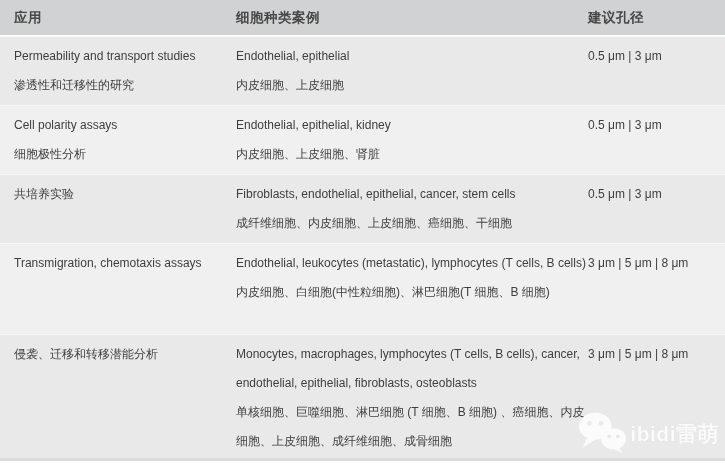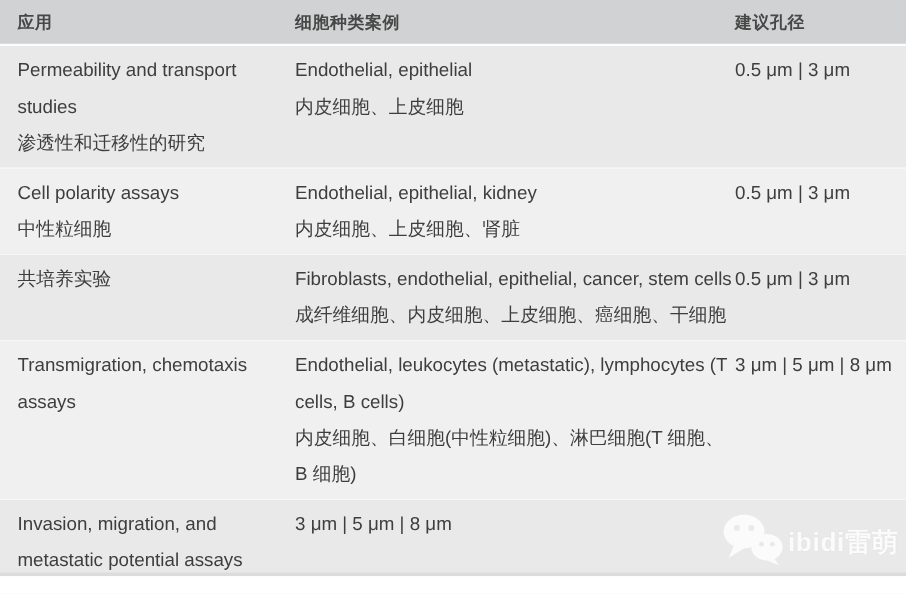--- a/index.html
+++ b/index.html
@@ -36,21 +36,21 @@
   .c2 { padding-right: 0; }
   .c3 { padding-right: 10px; }
 
   .trow { background: #e9e9e9; }
   .trow + .trow { border-top: 1px solid #f7f7f7; }
   .trow.alt { background: #f0f0f0; }
 
   .trow .cell {
     padding-top: 5px;
     padding-bottom: 5px;
-    font-size: 15px;
+    font-size: 12px;
     line-height: 29px;
     color: #3e3e3e;
   }
   .r1, .r2, .r3 { min-height: 64px; }
   .r4 { min-height: 91px; }
   .r5 { min-height: 110px; }
 
   
   .footer {
     padding: 10px 0 0 14px;
@@ -104,21 +104,21 @@
     <div class="cell c2">
       <div>Endothelial, epithelial</div>
       <div>内皮细胞、上皮细胞</div>
     </div>
     <div class="cell c3">0.5 μm | 3 μm</div>
   </div>
 
   <div class="row trow alt r2">
     <div class="cell c1">
       <div>Cell polarity assays</div>
-      <div>中性粒细胞</div>
+      <div>细胞极性分析</div>
     </div>
     <div class="cell c2">
       <div>Endothelial, epithelial, kidney</div>
       <div>内皮细胞、上皮细胞、肾脏</div>
     </div>
     <div class="cell c3">0.5 μm | 3 μm</div>
   </div>
 
   <div class="row trow r3">
     <div class="cell c1">
@@ -137,22 +137,25 @@
     </div>
     <div class="cell c2">
       <div>Endothelial, leukocytes (metastatic), lymphocytes (T cells, B cells)</div>
       <div>内皮细胞、白细胞(中性粒细胞)、淋巴细胞(T 细胞、B 细胞)</div>
     </div>
     <div class="cell c3">3 μm | 5 μm | 8 μm</div>
   </div>
 
   <div class="row trow r5">
     <div class="cell c1">
-      <div>Invasion, migration, and metastatic potential assays</div>
       <div>侵袭、迁移和转移潜能分析</div>
+    </div>
+    <div class="cell c2">
+      <div>Monocytes, macrophages, lymphocytes (T cells, B cells), cancer, endothelial, epithelial, fibroblasts, osteoblasts</div>
+      <div>单核细胞、巨噬细胞、淋巴细胞 (T 细胞、B 细胞) 、癌细胞、内皮细胞、上皮细胞、成纤维细胞、成骨细胞</div>
     </div>
     <div class="cell c3">3 μm | 5 μm | 8 μm</div>
   </div>
 
   <div class="footer">越大的细胞 – 建议使用越大的孔径.</div>
 
   <div class="watermark">
     <span>
       <svg width="50" height="44" viewBox="0 0 52 44" xmlns="http://www.w3.org/2000/svg">
         <ellipse cx="19" cy="16" rx="17" ry="14" fill="#fbfbfb"></ellipse>

